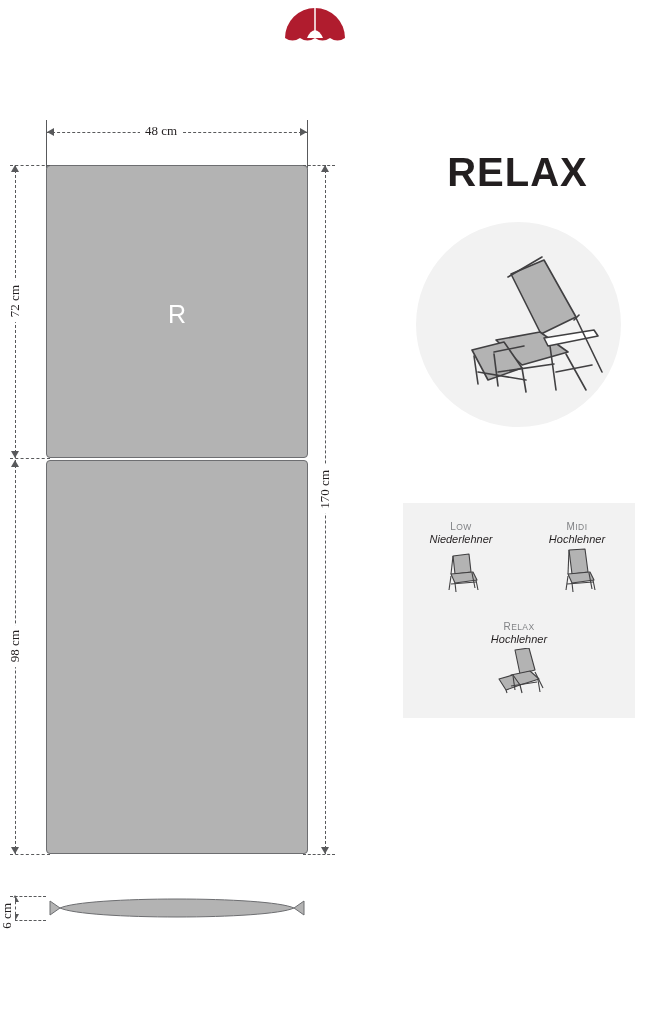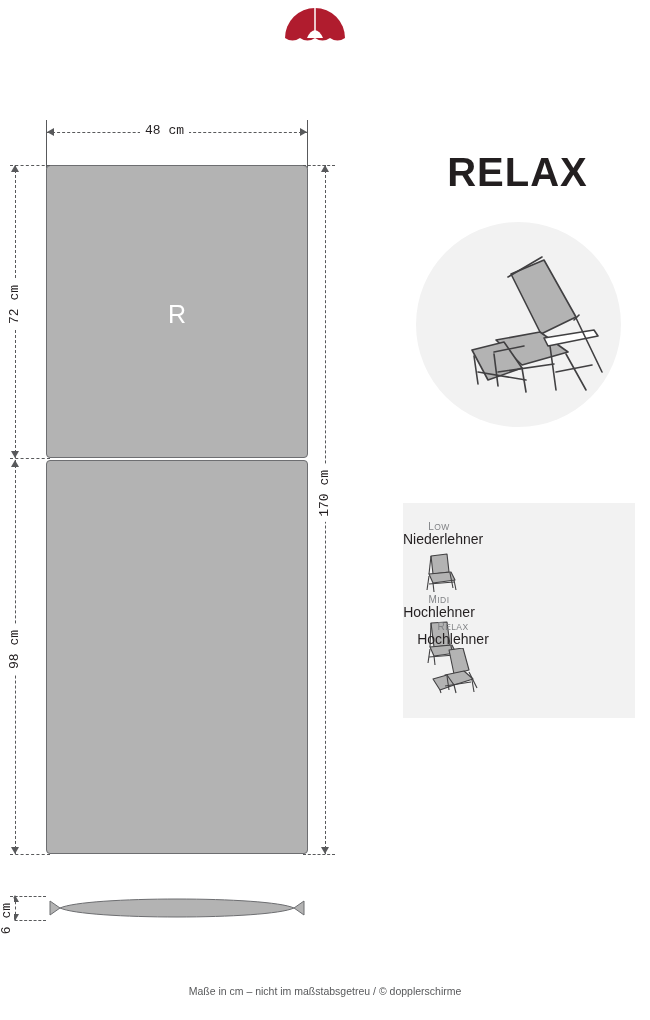--- a/index.html
+++ b/index.html
@@ -132,21 +132,21 @@
     border-left: 4px solid transparent;
     border-right: 4px solid transparent;
     border-top: 7px solid #58595b;
   }
   .dim-text {
     position: absolute;
     font-size: 13px;
     color: #231f20;
     background: #ffffff;
     padding: 0 5px;
-    font-family: Liberation Mono, monospace;
+    font-family: Liberation Serif, serif;
   }
   .dim-text-v {
     writing-mode: vertical-rl;
     transform: rotate(180deg);
     padding: 5px 0;
   }
 
   
   .side-view {
     position: absolute;
@@ -191,39 +191,39 @@
     top: 503px;
     width: 232px;
     height: 215px;
     background: #f2f2f2;
   }
   .legend-row {
     position: absolute;
     display: flex;
     width: 100%;
     justify-content: space-around;
-    flex-direction: column;
   }
   .legend-item {
     width: 72px;
     text-align: center;
   }
   .legend-cap {
     font-size: 8.5px;
     color: #808285;
     letter-spacing: 0.4px;
     line-height: 12px;
   }
   .legend-cap .cap-first {
     font-size: 10px;
   }
   .legend-name {
-    font-size: 14px;
+    font-size: 11px;
     color: #231f20;
     line-height: 13px;
+    font-style: italic;
   }
   .legend-icon {
     height: 46px;
     margin-top: 2px;
   }
 
   
   .footer {
     position: absolute;
     left: 0;
@@ -390,15 +390,14 @@
               <path d="M17 42 L18 45"></path>
               <path d="M24 28 L26 42"></path>
               <path d="M22 38 L48 34"></path>
             </g>
           </svg>
         </div>
       </div>
     </div>
   </div>
 
-  <div class="footer">Maße in cm – nicht im maßstabsgetreu / © dopplerschirme</div>
 
 </div>
 
 </body></html>

